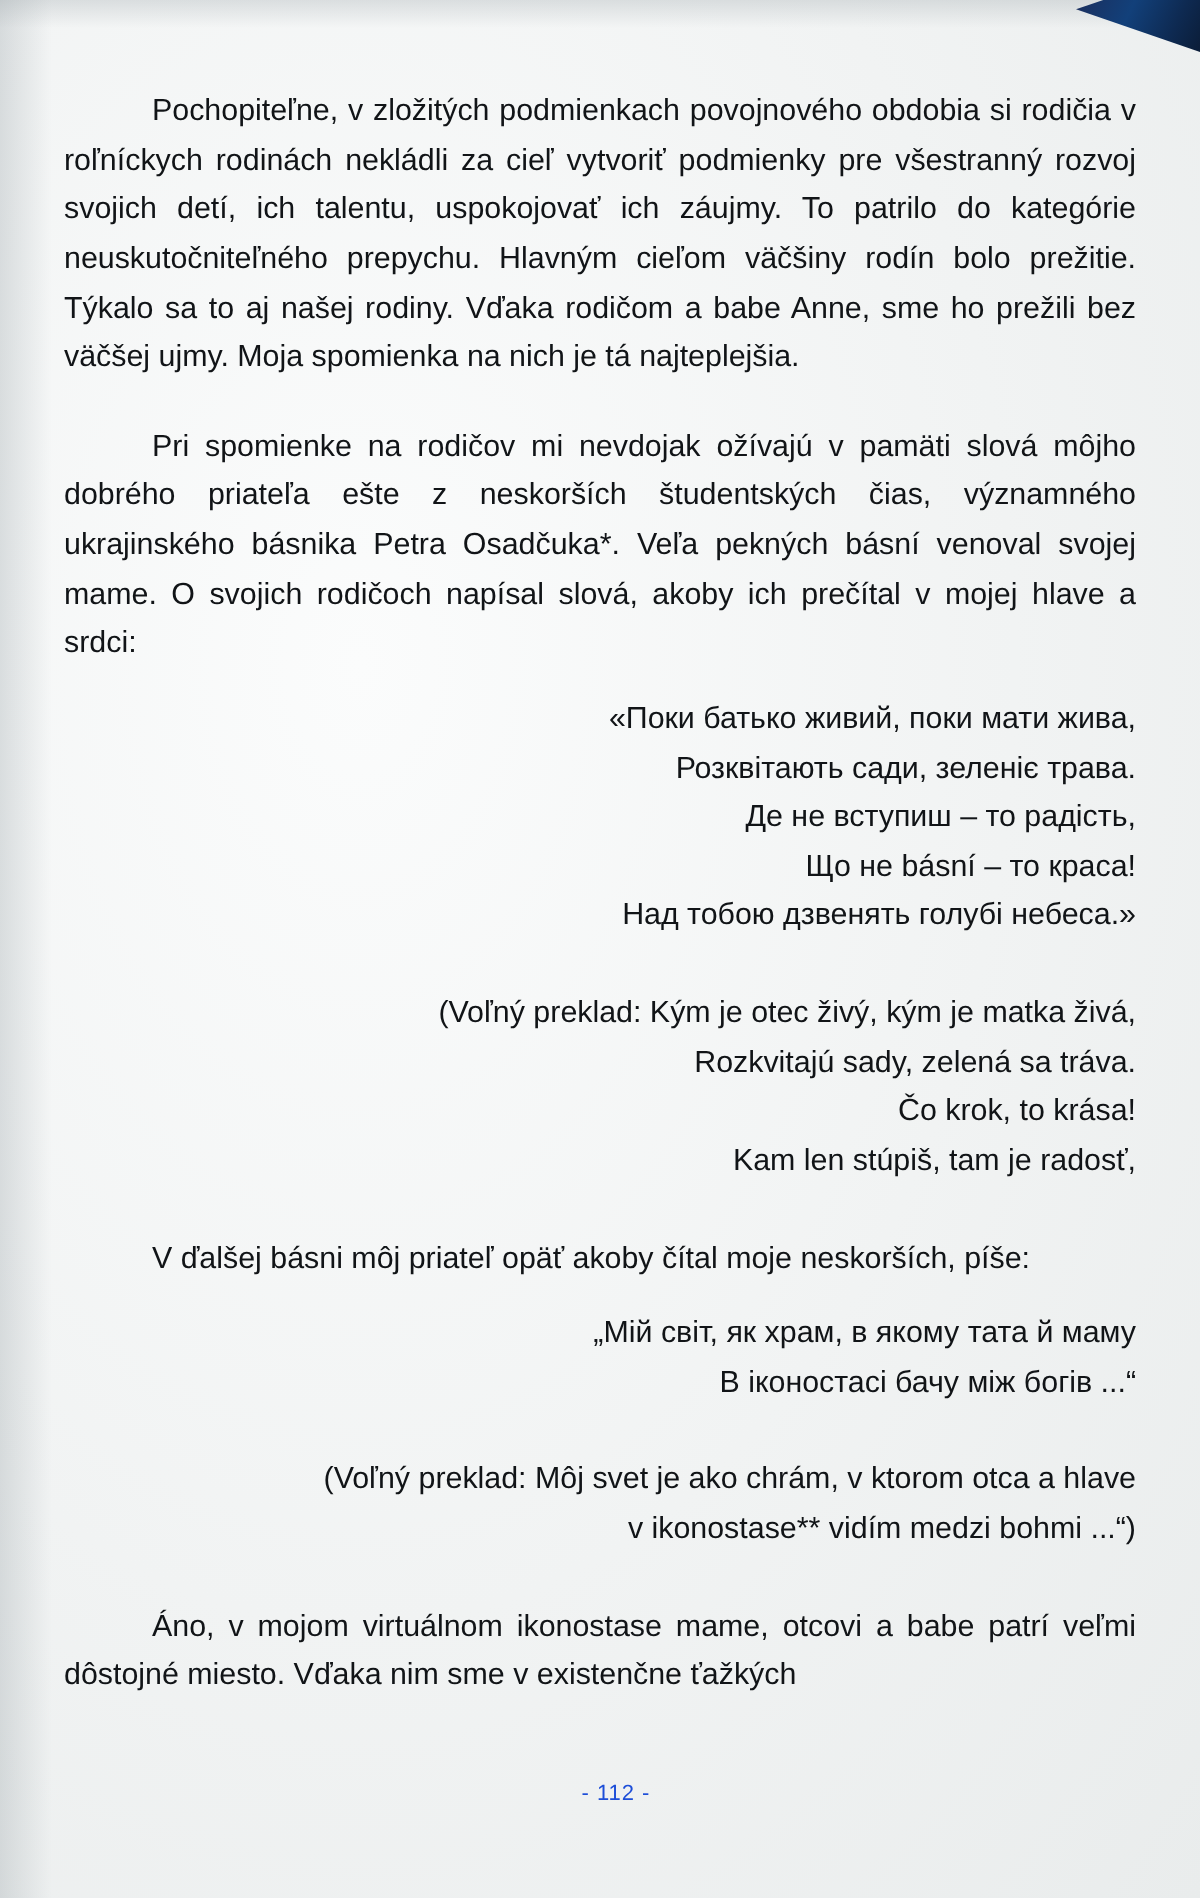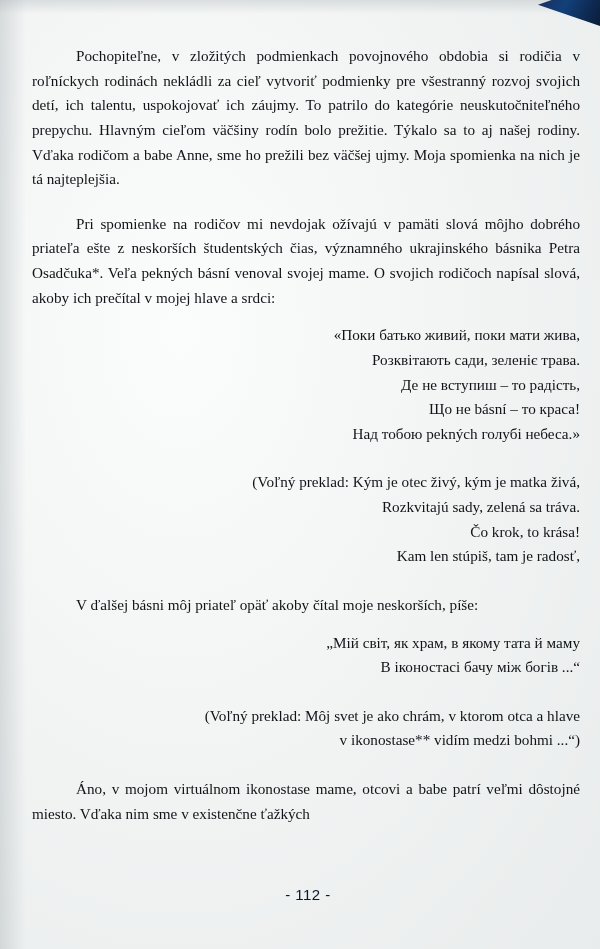--- a/index.html
+++ b/index.html
@@ -45,23 +45,22 @@
     right: 0;
     width: 62px;
     height: 26px;
     background: linear-gradient(115deg, #1b2f5e 0%, #12407a 40%, #0e2a52 75%, #0b1d38 100%);
     clip-path: polygon(22% 0%, 100% 0%, 100% 100%, 0% 18%);
     pointer-events: none;
   }
   .content {
     position: absolute;
     left: 0; right: 0; top: 0; bottom: 0;
-    padding: 44px 20px 0 32px;
+    padding: 44px 32px 0 32px;
     box-sizing: border-box;
-    font-family: Liberation Serif, serif;
   }
   .body-text {
     font-size: 15.2px;
     line-height: 1.62;
     color: #111417;
     text-align: justify;
     text-justify: inter-word;
     -webkit-hyphens: none;
     hyphens: none;
   }
@@ -90,22 +89,22 @@
   .verse-quote2 { padding-left: 72px; }
   .verse-trans2-first { padding-left: 60px; }
   .verse-trans2-cont { padding-left: 0px; }
 
   .page-number {
     position: absolute;
     left: 16px;
     right: 0;
     bottom: 46px;
     text-align: center;
-    font-size: 15px;
-    color: #0f172a;
+    font-size: 11px;
+    color: #1d4ed8;
     letter-spacing: 0.5px;
   }
 </style>
 </head>
 <body>
 
 <div class="page">
   <div class="paper-texture"></div>
   <div class="edge-shadow-left"></div>
   <div class="edge-shadow-top"></div>
@@ -121,21 +120,21 @@
 
       <p class="para">Pri spomienke na rodičov mi nevdojak ožívajú v pamäti slová môjho dobrého priateľa ešte z neskorších študentských čias, významného ukrajinského básnika Petra Osadčuka*.  Veľa pekných básní venoval svojej mame. O svojich rodičoch napísal slová, akoby ich prečítal v mojej hlave a srdci:</p>
 
       <div class="gap-sm"></div>
 
       <div class="verse-block">
         <div class="verse-line verse-ru-first">«Поки батько живий, поки мати жива,</div>
         <div class="verse-line verse-ru">Розквітають сади, зеленіє трава.</div>
         <div class="verse-line verse-ru">Де не вступиш – то радість,</div>
         <div class="verse-line verse-ru">Що не básní – то краса!</div>
-        <div class="verse-line verse-ru">Над тобою pekných голубі небеса.»</div>
+        <div class="verse-line verse-ru">Над тобою дзвенять голубі небеса.»</div>
       </div>
 
       <div class="gap-lg"></div>
 
       <div class="verse-block">
         <div class="verse-line verse-sk-first">(Voľný preklad: Kým je otec živý, kým je matka živá,</div>
         <div class="verse-line verse-sk-cont">Rozkvitajú sady, zelená sa tráva.</div>
         <div class="verse-line verse-sk-cont">Čo krok, to krása!</div>
         <div class="verse-line verse-sk-cont">Kam len stúpiš, tam je radosť,</div>
       </div>

